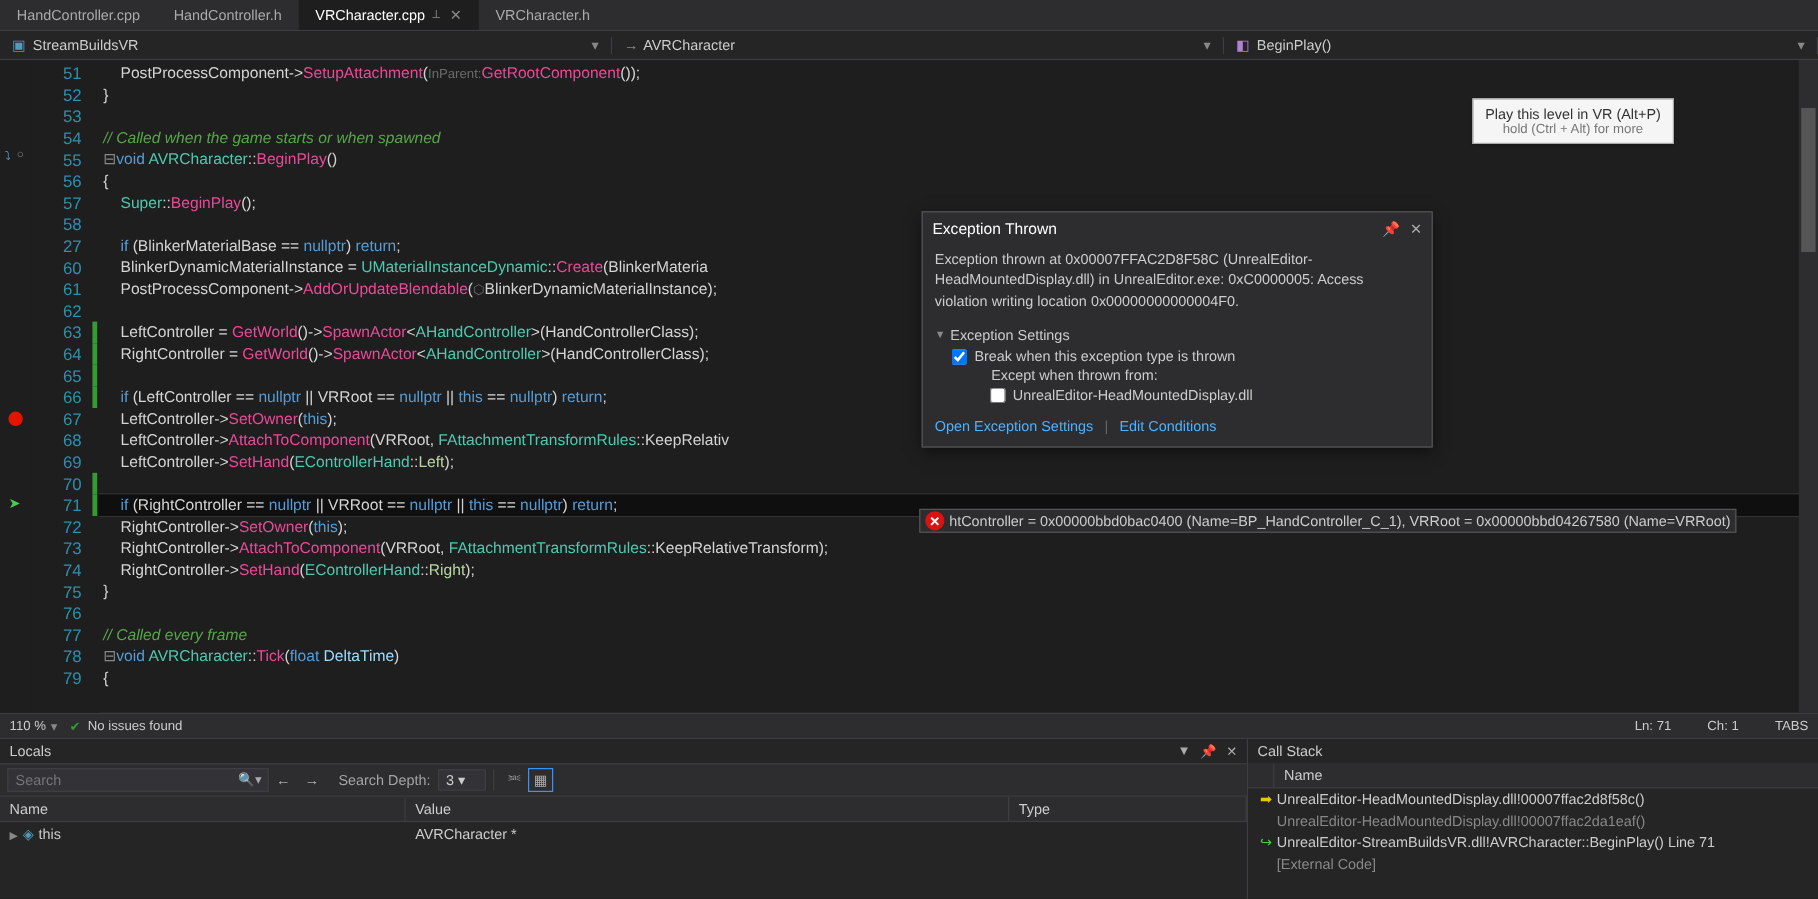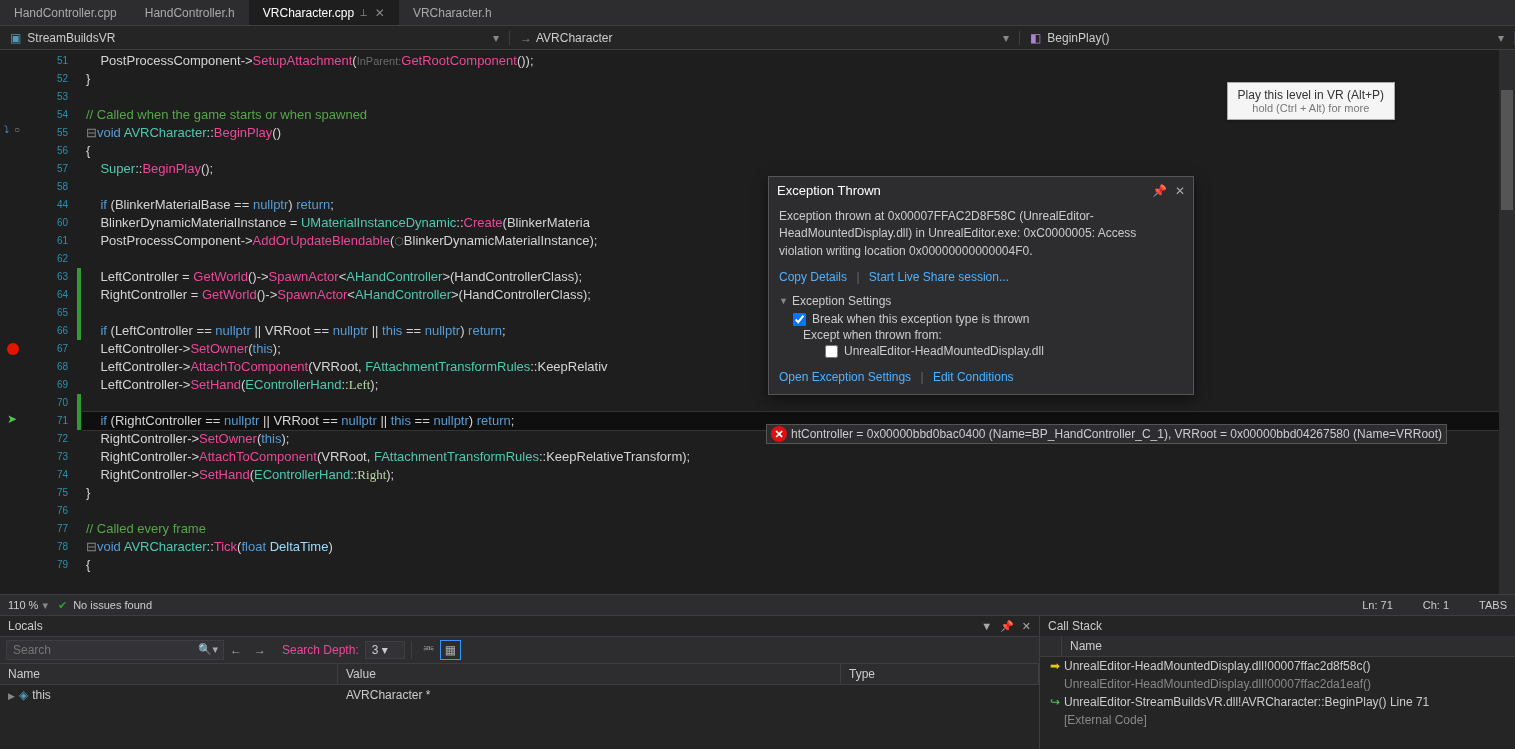--- a/index.html
+++ b/index.html
@@ -11,73 +11,73 @@
   .tab .pin { margin-left:6px; color:#888; font-size:10px; }
   .navbar { display:flex; background:#252526; height:24px; align-items:center; border-bottom:1px solid #3e3e42; }
   .nav-seg { display:flex; align-items:center; padding:0 10px; color:#ccc; font-size:12px; flex:1; border-right:1px solid #3e3e42; }
   .nav-seg .icon { margin-right:6px; color:#519aba; }
   .nav-arrow { margin-left:auto; color:#888; }
   .editor-wrap { display:flex; height:544px; position:relative; }
   .gutter-margin { width:26px; background:#1e1e1e; position:relative; }
   .margin-icon { position:absolute; left:4px; font-size:10px; color:#888; }
   .breakpoint { width:12px; height:12px; background:#e51400; border-radius:50%; position:absolute; left:7px; }
   .arrow-green { position:absolute; left:7px; color:#4ec94e; font-size:12px; }
-  .gutter { width:50px; background:#1e1e1e; text-align:right; padding-right:8px; color:#2b91af; font-family:Consolas,monospace; font-size:10px; line-height:18px; padding-top:2px; }
+  .gutter { width:50px; background:#1e1e1e; text-align:right; padding-right:8px; color:#2b91af; font-family:Consolas,monospace; font-size:14px; line-height:18px; padding-top:2px; }
   .gutter .ln { height:18px; }
   .change-bar { width:6px; background:#1e1e1e; position:relative; }
   .cb { position:absolute; width:4px; left:1px; }
   .cb.green { background:#329b32; }
   .code { flex:1; font-family:Consolas,monospace; font-size:13px; line-height:18px; padding-top:2px; white-space:pre; overflow:hidden; position:relative; }
   .code .line { height:18px; padding-left:4px; }
   .code .cur { background:#0f0f0f; border-top:1px solid #333; border-bottom:1px solid #333; box-sizing:content-box; margin-top:-1px; margin-bottom:-1px; }
-  .c-comment { color:#57A64A; }
+  .c-comment { color:#57A64A;font-style:italic; }
   .c-kw { color:#569cd6; }
   .c-type { color:#4ec9b0; }
   .c-func { color:#ec4899; }
   .c-param { color:#9cdcfe; }
-  .c-enum { color:#b8d7a3;font-family:Liberation Serif, serif; }
+  .c-enum { color:#b8d7a3; }
   .c-hint { color:#6b6b6b; font-size:11px; }
   .fold { color:#888; user-select:none; }
   .datatip { position:absolute; left:766px; top:424px; z-index:5; display:flex; align-items:center; background:#2d2d30; border:1px solid #555; font-family:Consolas,monospace; font-size:12px; padding:1px 4px; color:#ccc; }
   .datatip .err { width:16px; height:16px; border-radius:50%; background:#d11; color:#fff; font-weight:bold; display:flex; align-items:center; justify-content:center; margin-right:4px; font-size:11px; }
   .exception { position:absolute; left:768px; top:176px; width:426px; background:#2d2d30; border:1px solid #555; z-index:10; box-shadow:0 4px 12px rgba(0,0,0,.5); }
   .exc-title { display:flex; align-items:center; padding:6px 8px; font-size:13px; color:#fff; }
   .exc-title .sp { flex:1; }
   .exc-title .ico { color:#aaa; cursor:pointer; margin-left:8px; font-size:12px; }
   .exc-body { padding:4px 10px 8px; font-size:12px; color:#ccc; line-height:1.45; }
   .exc-links { padding:2px 10px 6px; font-size:12px; }
   .exc-links a { color:#4db2ff; text-decoration:none; }
   .exc-links .sep { color:#666; margin:0 6px; }
   .exc-settings { padding:4px 10px 8px; font-size:12px; color:#ccc; }
   .exc-settings .hdr { display:flex; align-items:center; margin-bottom:4px; }
   .exc-settings .tri { margin-right:4px; color:#888; font-size:9px; }
   .exc-settings label { display:flex; align-items:center; margin:2px 0 2px 14px; }
   .exc-settings input { margin-right:6px; }
-  .exc-settings .sub { margin-left:24px; color:#ccc; }
+  .exc-settings .sub { margin-left:47px; color:#ccc; }
   .exc-settings .sub2 { margin-left:32px; display:flex; align-items:center; }
   .tooltip { position:absolute; right:120px; top:82px; background:#f5f5f5; color:#333; border:1px solid #aaa; padding:5px 10px; font-size:12px; text-align:center; z-index:20; box-shadow:0 1px 3px rgba(0,0,0,.3); }
   .tooltip .sub { color:#777; font-size:11px; }
   .statusbar { display:flex; align-items:center; height:21px; background:#2d2d30; border-top:1px solid #3e3e42; font-size:11px; color:#ccc; padding:0 8px; }
   .statusbar .zoom { margin-right:10px; display:flex; align-items:center; }
   .statusbar .ok { color:#339933; margin-right:6px; }
   .statusbar .sp { flex:1; }
   .statusbar .seg { margin-left:30px; }
   .bottom { display:flex; height:156px; border-top:1px solid #3e3e42; }
   .panel { display:flex; flex-direction:column; background:#252526; }
   .locals { flex:1; border-right:1px solid #3e3e42; }
   .callstack { width:475px; }
   .panel-hdr { display:flex; align-items:center; padding:3px 8px; color:#ccc; font-size:12px; }
   .panel-hdr .sp { flex:1; }
   .panel-hdr .ico { color:#aaa; margin-left:8px; cursor:pointer; font-size:11px; }
   .panel-tools { display:flex; align-items:center; padding:3px 6px; border-top:1px solid #3e3e42; border-bottom:1px solid #3e3e42; background:#2d2d30; }
   .search-box { flex:0 0 218px; position:relative; }
   .search-box input { width:100%; background:#333337; border:1px solid #3e3e42; color:#ccc; padding:2px 24px 2px 6px; font-size:12px; }
   .search-box .mag { position:absolute; right:6px; top:3px; color:#aaa; font-size:11px; }
   .tool-btn { color:#aaa; padding:0 6px; cursor:pointer; }
-  .tool-lbl { color:#ec4899; margin:0 6px 0 10px; }
+  .tool-lbl { color:#a3a3a3; margin:0 6px 0 10px; }
   .tool-sel { background:#333337; border:1px solid #3e3e42; color:#ccc; padding:1px 16px 1px 6px; font-size:12px; }
   .divv { width:1px; height:18px; background:#3e3e42; margin:0 6px; }
   .grid-hdr { display:flex; background:#2d2d30; border-bottom:1px solid #3e3e42; font-size:12px; color:#ccc; }
   .grid-hdr .col { padding:3px 8px; border-right:1px solid #3e3e42; }
   .grid-row { display:flex; font-size:12px; color:#ccc; }
   .grid-row .col { padding:3px 8px; overflow:hidden; white-space:nowrap; }
   .grid-row .exp { color:#888; margin-right:4px; font-size:9px; }
   .grid-row .ico2 { color:#519aba; margin-right:4px; }
   .cs-row { display:flex; align-items:center; padding:2px 6px; font-size:12px; color:#ccc; }
   .cs-row .mk { width:18px; text-align:center; }
@@ -134,21 +134,21 @@
     </div>
   <div class="gutter" id="gutter">
       <div class="ln">51</div>
       <div class="ln">52</div>
       <div class="ln">53</div>
       <div class="ln">54</div>
       <div class="ln">55</div>
       <div class="ln">56</div>
       <div class="ln">57</div>
       <div class="ln">58</div>
-      <div class="ln">44</div>
+      <div class="ln">27</div>
       <div class="ln">60</div>
       <div class="ln">61</div>
       <div class="ln">62</div>
       <div class="ln">63</div>
       <div class="ln">64</div>
       <div class="ln">65</div>
       <div class="ln">66</div>
       <div class="ln">67</div>
       <div class="ln">68</div>
       <div class="ln">69</div>
@@ -183,25 +183,20 @@
 </div>
 
 <div class="exception">
   <div class="exc-title">
     <span>Exception Thrown</span>
     <span class="sp"></span>
     <span class="ico">📌</span>
     <span class="ico">✕</span>
   </div>
   <div class="exc-body">Exception thrown at 0x00007FFAC2D8F58C (UnrealEditor-HeadMountedDisplay.dll) in UnrealEditor.exe: 0xC0000005: Access violation writing location 0x00000000000004F0.</div>
-  <div class="exc-links">
-    <a href="#">Copy Details</a>
-    <span class="sep">|</span>
-    <a href="#">Start Live Share session...</a>
-  </div>
   <div class="exc-settings">
     <div class="hdr">
         <span class="tri">▼</span>
         <span>Exception Settings</span>
       </div>
     <label>
         <input type="checkbox" checked="" style="">
         <span>Break when this exception type is thrown</span>
       </label>
     <div class="sub">Except when thrown from:</div>

